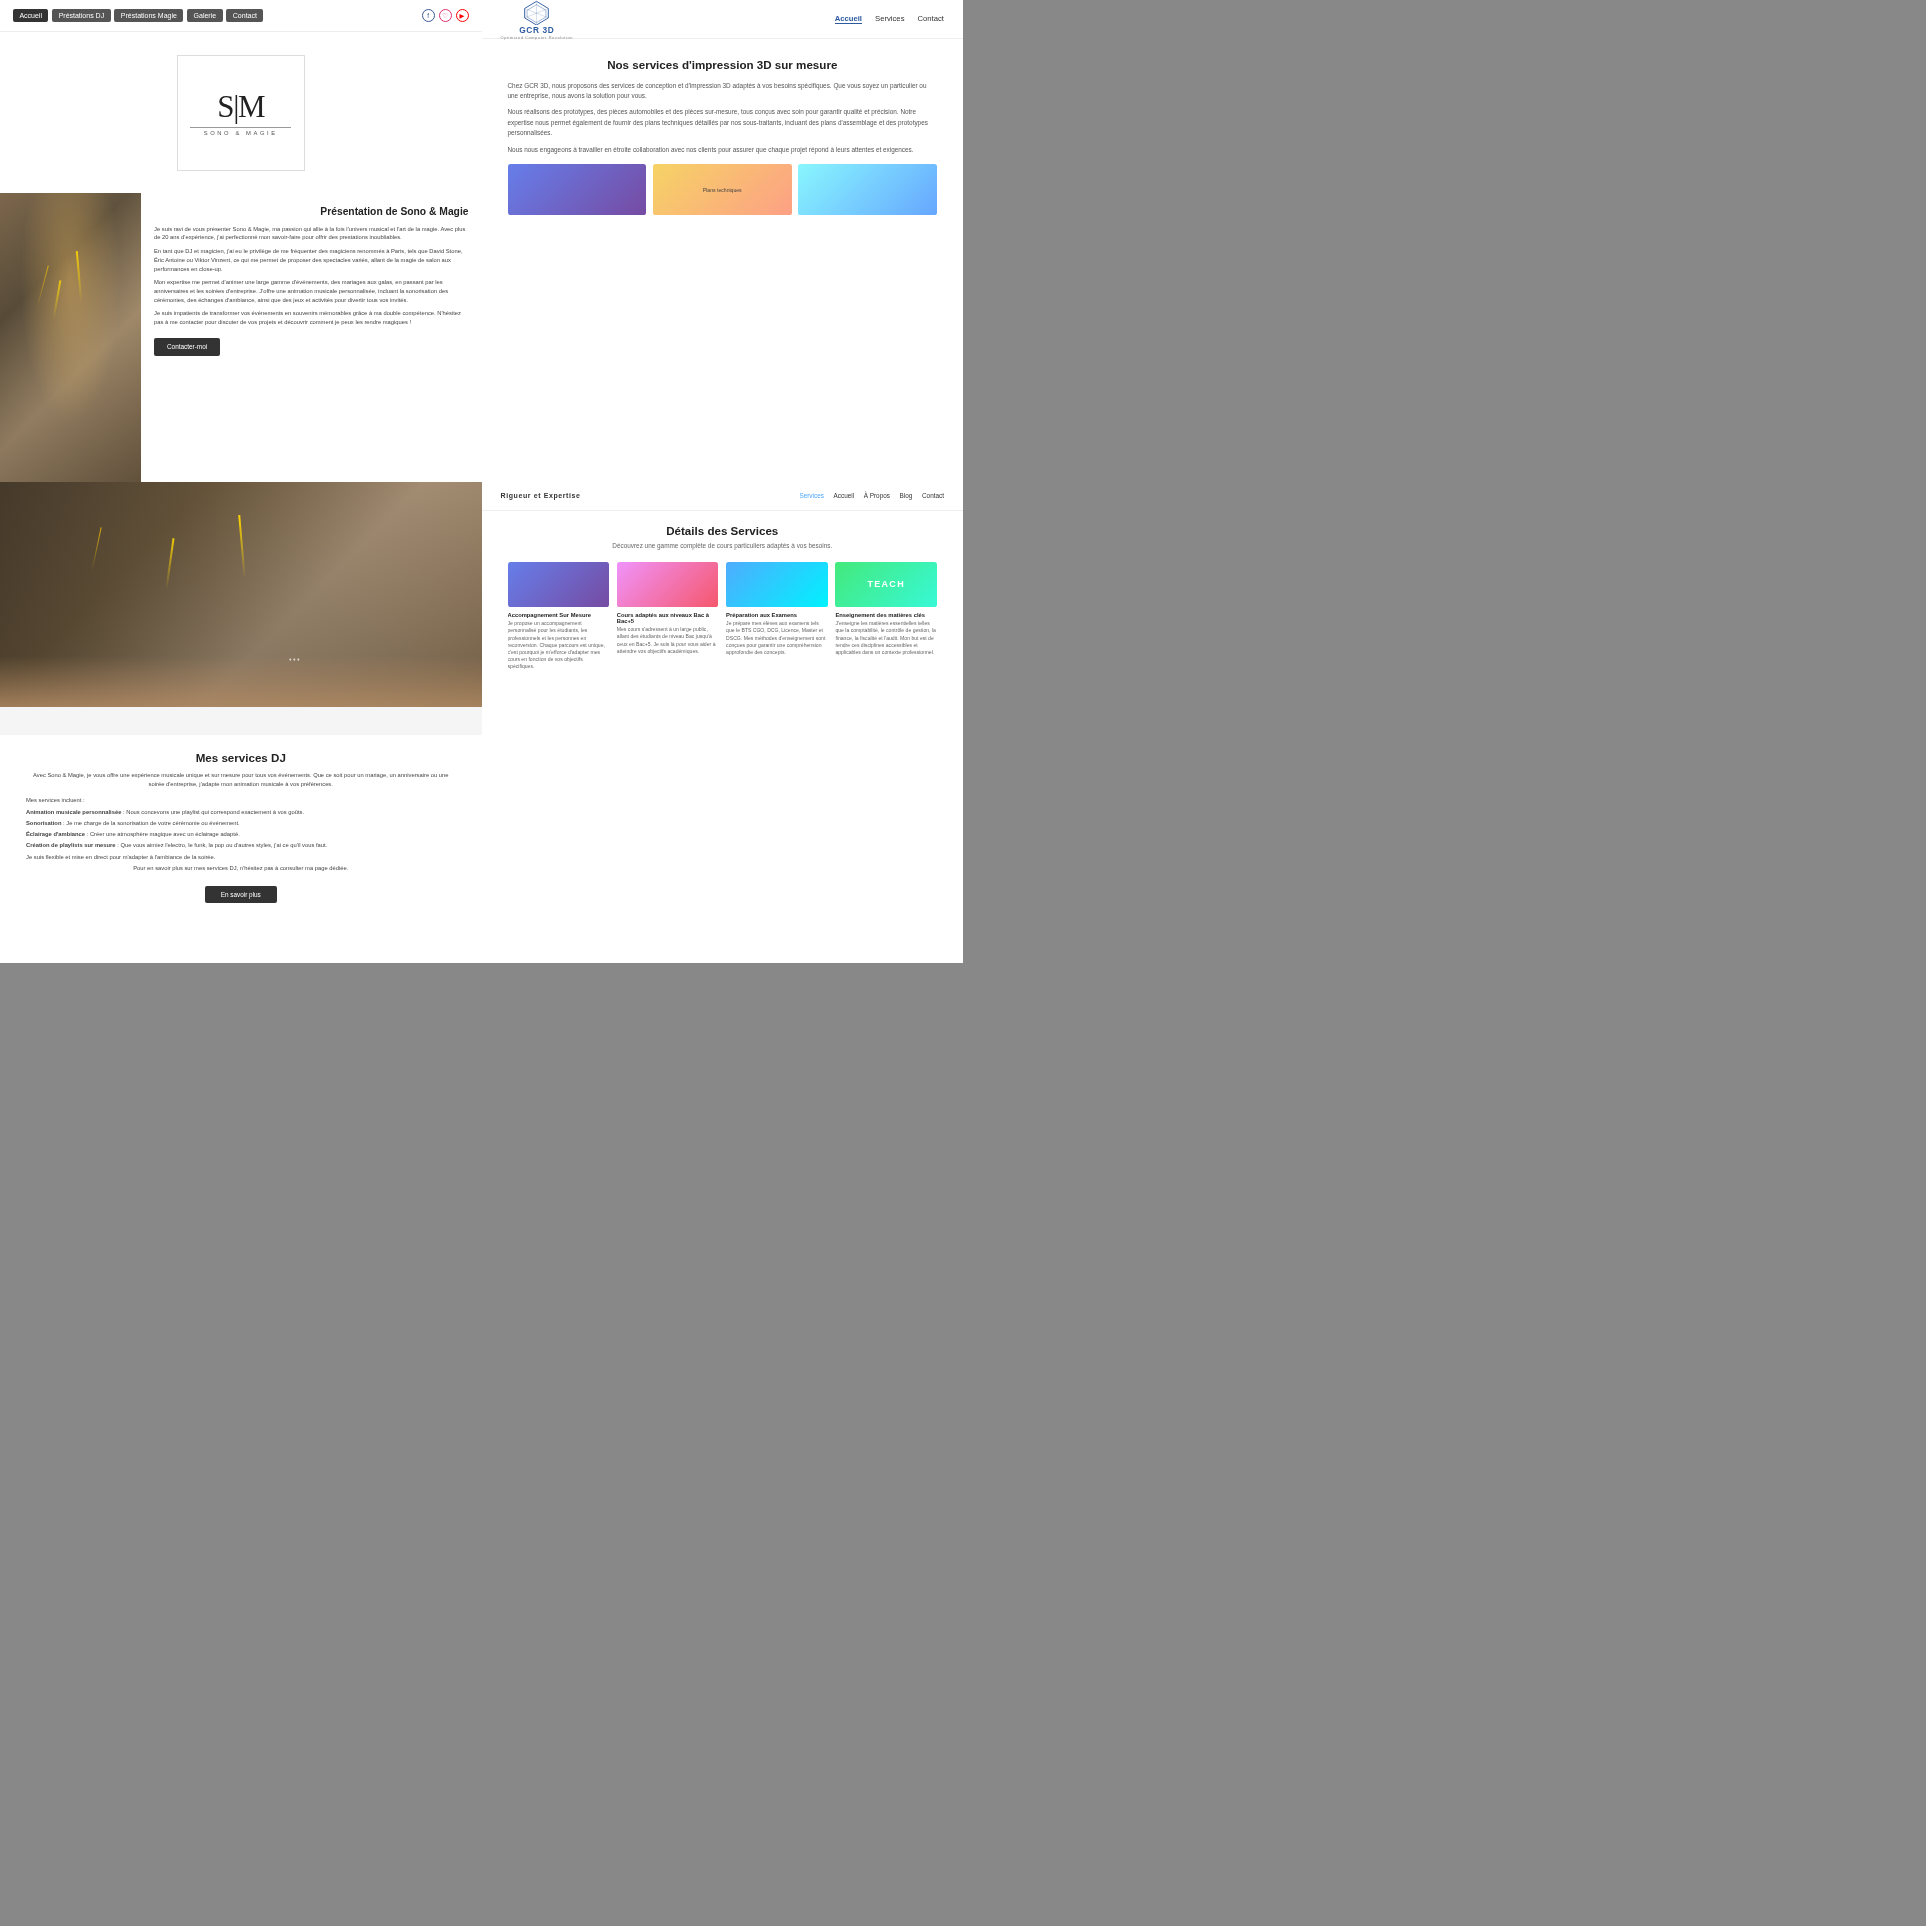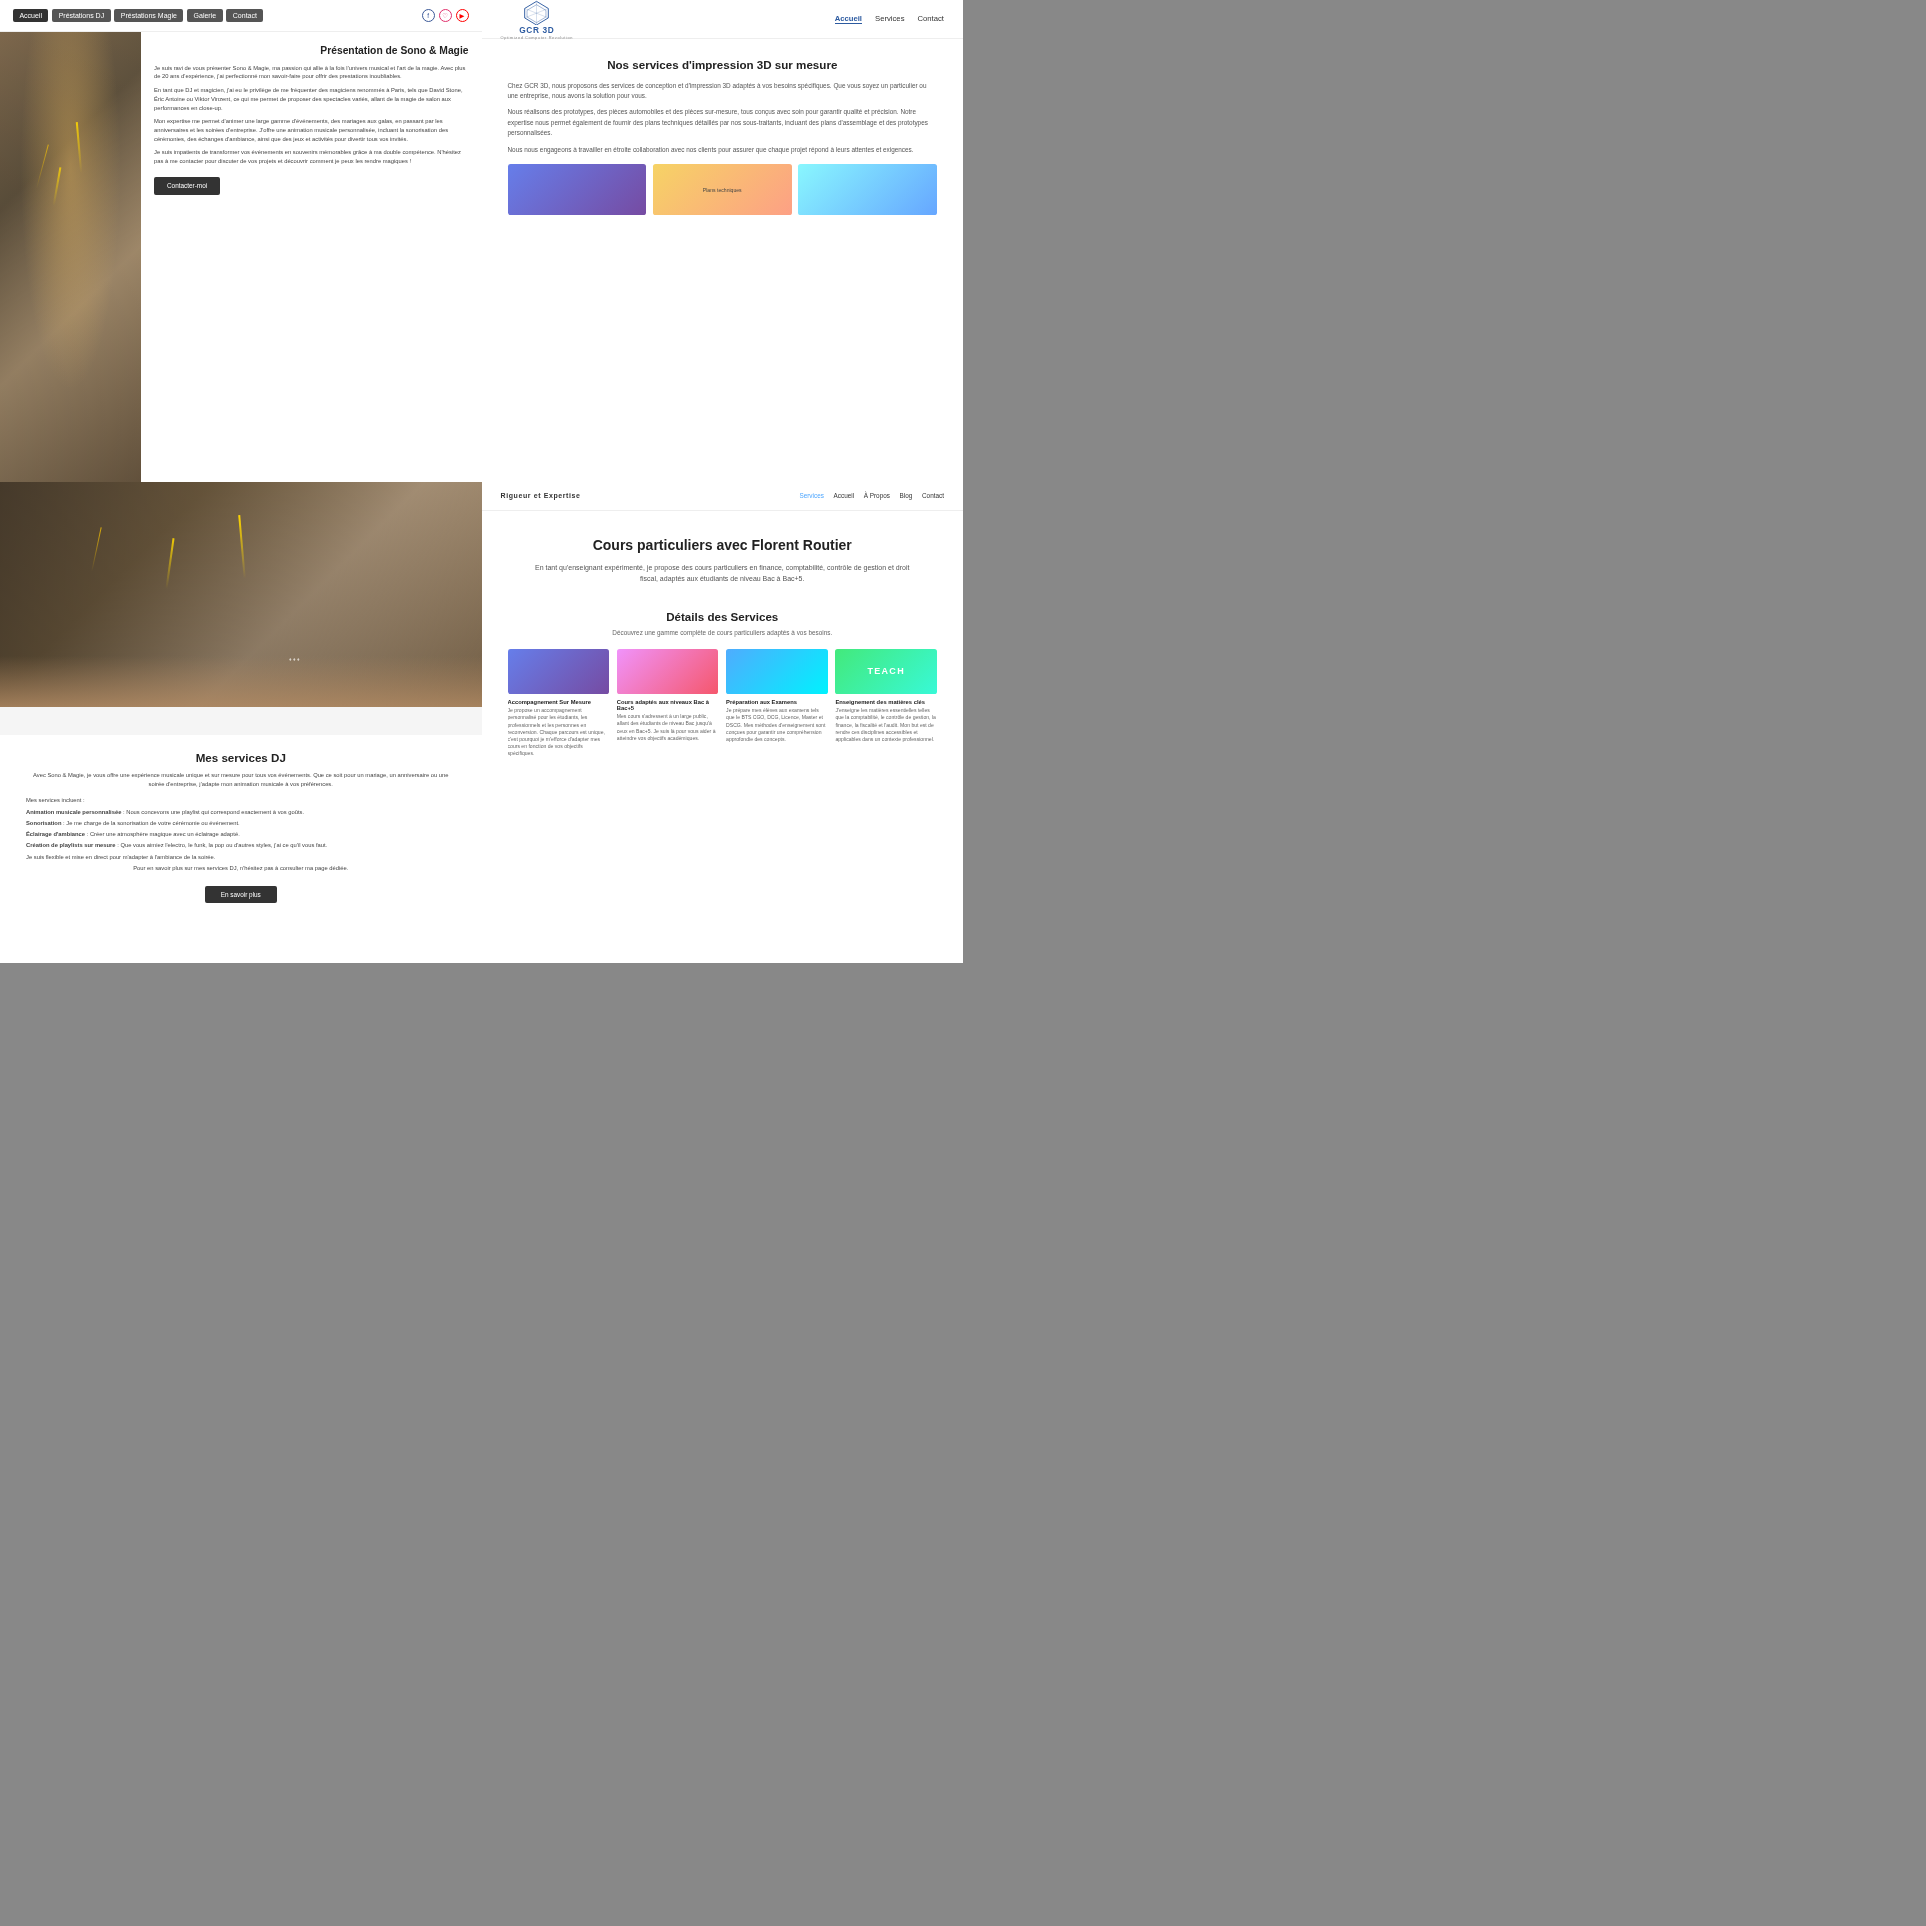--- a/index.html
+++ b/index.html
@@ -545,20 +545,27 @@
         <a class="nav-link btn-style">Galerie</a>
         <a class="nav-link btn-style">Contact</a>
       </div>
       <div class="panel1-social">
         <div class="social-icon social-fb">f</div>
         <div class="social-icon social-ig">♡</div>
         <div class="social-icon social-yt">▶</div>
       </div>
     </div>
 
+    <div class="panel1-logo-section">
+      <div class="sm-logo">
+        <div class="sm-logo-text">S|M</div>
+        <div class="sm-logo-divider"></div>
+        <div class="sm-logo-sub">SONO &amp; MAGIE</div>
+      </div>
+    </div>
 
     <div class="panel1-bottom">
       <div class="panel1-image">
 
         <div style="position:absolute;top:30%;left:40%;width:1.9px;height:39px;background:linear-gradient(to bottom,rgba(255,215,0,0.8),transparent);transform:rotate(10deg);z-index:2;"></div>
         <div style="position:absolute;top:20%;left:55%;width:1.9px;height:51px;background:linear-gradient(to bottom,rgba(255,215,0,0.9),transparent);transform:rotate(-5deg);z-index:2;"></div>
         <div style="position:absolute;top:25%;left:30%;width:1.3px;height:45px;background:linear-gradient(to bottom,rgba(255,200,0,0.7),transparent);transform:rotate(15deg);z-index:2;"></div>
       </div>
       <div class="panel1-content">
         <h2>Présentation de Sono &amp; Magie</h2>
@@ -644,24 +651,20 @@
       <div class="panel4-nav-brand">Rigueur et Expertise</div>
       <div class="panel4-nav-links">
         <a class="p4-nav-link active">Services</a>
         <a class="p4-nav-link">Accueil</a>
         <a class="p4-nav-link">À Propos</a>
         <a class="p4-nav-link">Blog</a>
         <a class="p4-nav-link">Contact</a>
       </div>
     </div>
 
-    <div class="panel4-hero">
-      <h1>Cours particuliers avec Florent Routier</h1>
-      <p>En tant qu'enseignant expérimenté, je propose des cours particuliers en finance, comptabilité, contrôle de gestion et droit fiscal, adaptés aux étudiants de niveau Bac à Bac+5.</p>
-    </div>
 
     <div class="panel4-services-section">
       <h2>Détails des Services</h2>
       <p class="subtitle">Découvrez une gamme complète de cours particuliers adaptés à vos besoins.</p>
       <div class="services-cards">
         <div class="service-card">
           <div class="service-card-img service-card-img-1"></div>
           <h3>Accompagnement Sur Mesure</h3>
           <p>Je propose un accompagnement personnalisé pour les étudiants, les professionnels et les personnes en reconversion. Chaque parcours est unique, c'est pourquoi je m'efforce d'adapter mes cours en fonction de vos objectifs spécifiques.</p>
         </div>

